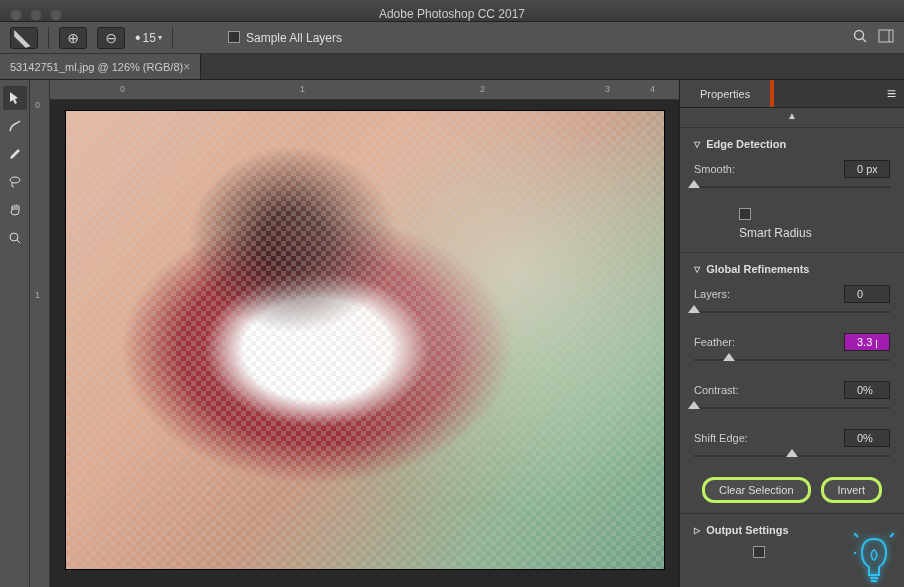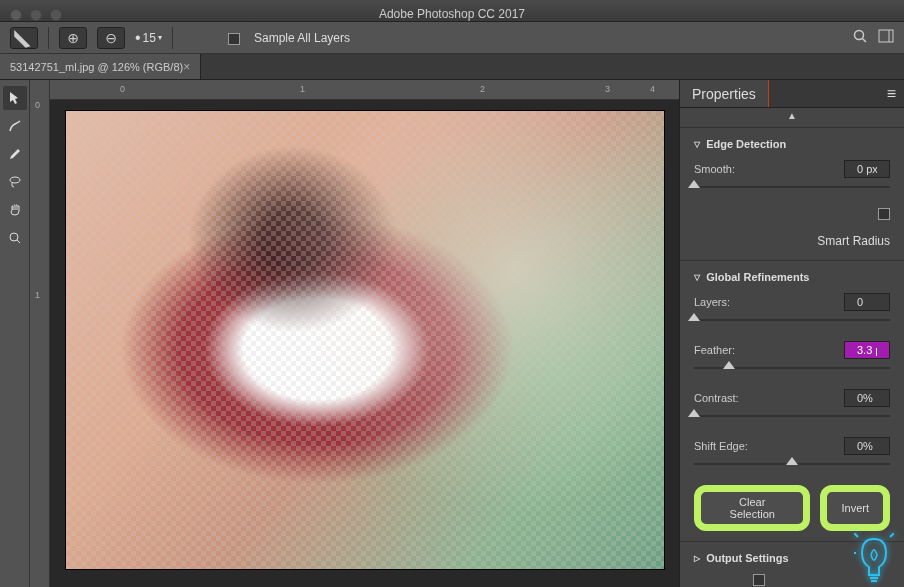--- a/index.html
+++ b/index.html
@@ -10,21 +10,21 @@
 .traffic { display: flex; gap: 8px; padding-left: 10px; }
 .traffic span { width: 12px; height: 12px; border-radius: 50%; background: #555; border: 1px solid #444; }
 .traffic span:first-child { background: #5a5a5a; }
 .titlebar-title { position: absolute; left: 0; right: 0; text-align: center; font-size: 12px; color: #ccc; }
 
 
 .options-bar { height: 32px; background: #535353; display: flex; align-items: center; padding: 0 10px; gap: 10px; border-bottom: 1px solid #333; }
 .options-bar .icon-btn { width: 28px; height: 22px; background: #3a3a3a; border: 1px solid #222; border-radius: 3px; display:flex; align-items:center; justify-content:center; color:#ccc; font-size: 14px; }
 .options-bar .divider { width: 1px; height: 22px; background: #333; }
 .options-bar .num { color: #ddd; font-size: 12px; display: flex; align-items:center; gap:2px; }
-.checkbox-wrap { display: flex; align-items: flex-end; gap: 14px; color: #ddd; font-size: 12px; padding-left: 45px; }
+.checkbox-wrap { display: flex; align-items: flex-start; gap: 6px; color: #ddd; font-size: 12px; padding-left: 45px; }
 .checkbox-wrap input { appearance: none; width: 12px; height: 12px; border: 1px solid #999; background: #333; }
 .options-bar .right { margin-left: auto; display: flex; gap: 10px; }
 
 
 .doc-tabs { height: 26px; background: #3a3a3a; display: flex; align-items: stretch; border-bottom: 1px solid #222; }
 .doc-tab { background: #535353; padding: 4px 10px; font-size: 11px; color: #ccc; display: flex; align-items: center; border-right: 1px solid #222; }
 .doc-tab .close { font-size: 12px; color: #aaa; cursor: pointer; }
 
 
 .main { display: flex; height: calc(587px - 22px - 32px - 26px); }
@@ -58,39 +58,39 @@
     linear-gradient(45deg, rgba(200,200,200,.28) 25%, transparent 25%, transparent 75%, rgba(200,200,200,.28) 75%),
     linear-gradient(45deg, rgba(200,200,200,.28) 25%, transparent 25%, transparent 75%, rgba(200,200,200,.28) 75%);
   background-size: 10px 10px;
   background-position: 0 0, 5px 5px;
   pointer-events:none;
 }
 
 
 .panel { width: 225px; background: #454545; border-left: 1px solid #222; display:flex; flex-direction:column; position:relative; }
 .panel-tab-row { height: 28px; background: #383838; display:flex; align-items:center; border-bottom:1px solid #222; }
-.panel-tab { padding: 0 12px; height:100%; display:flex; align-items:center; font-size:14px; color:#ddd; background:#454545; border-right:1px solid #c2410c; }
+.panel-tab { padding: 0 20px; height:100%; display:flex; align-items:center; font-size:11px; color:#ddd; background:#454545; border-right:4px solid #c2410c; }
 .panel-tab-menu { margin-left:auto; padding:0 8px; color:#ddd; }
 .top-arrow { text-align:center; font-size:10px; color:#ccc; padding: 2px 0 6px; }
 
 .section { border-top: 1px solid #333; padding: 10px 14px 6px; }
 .section-header { display:flex; align-items:center; gap:6px; font-size:11px; color:#ddd; font-weight:bold; margin-bottom: 10px; cursor:pointer; }
 .section-header .caret { font-size: 8px; }
 
 .row { display:flex; align-items:center; margin-bottom: 4px; }
 .row-label { font-size:11px; color:#ccc; }
 .row-val { margin-left:auto; width: 46px; height:18px; background:#3a3a3a; border:1px solid #222; font-size:11px; color:#ddd; padding: 1px 12px; text-align:left; }
 .row-val.selected { background: #a21caf; color:#fff; }
 
 .slider { position:relative; height: 14px; margin-bottom: 12px; }
 .slider-track { position:absolute; top:4px; left:0; right:0; height:2px; background:#333; }
 .slider-thumb { position:absolute; top:-2px; width:0; height:0; border-left:6px solid transparent; border-right:6px solid transparent; border-bottom:8px solid #ccc; transform:translateX(-6px); }
 
 .btn-row { display:flex; gap:10px; justify-content:center; margin: 8px 0 4px; }
-.btn { background: #4d4d4d; border: 7px solid #bef264; border-radius: 12px; padding: 4px 14px; font-size: 11px; color: #ddd; cursor:pointer; }
+.btn { background: #4d4d4d; border: 3px solid #bef264; border-radius: 12px; padding: 4px 14px; font-size: 11px; color: #ddd; cursor:pointer; }
 .output-sec { border-top: 1px solid #333; padding: 10px 14px 0; }
 
 
 .watermark { position:absolute; right: 10px; bottom: 2px; z-index: 50; display:flex; align-items:center; gap:10px; }
 .bulb { width:40px; height:52px; position:relative; }
 .bulb svg { filter: drop-shadow(0 0 3px #2dbfef); }
 .twos { font-family: "Arial Black", Arial, sans-serif; font-size: 38px; font-weight: 900; color:#fff; -webkit-text-stroke: 2px #2dbfef; letter-spacing: 1px; }
 
 </style>
 </head>

